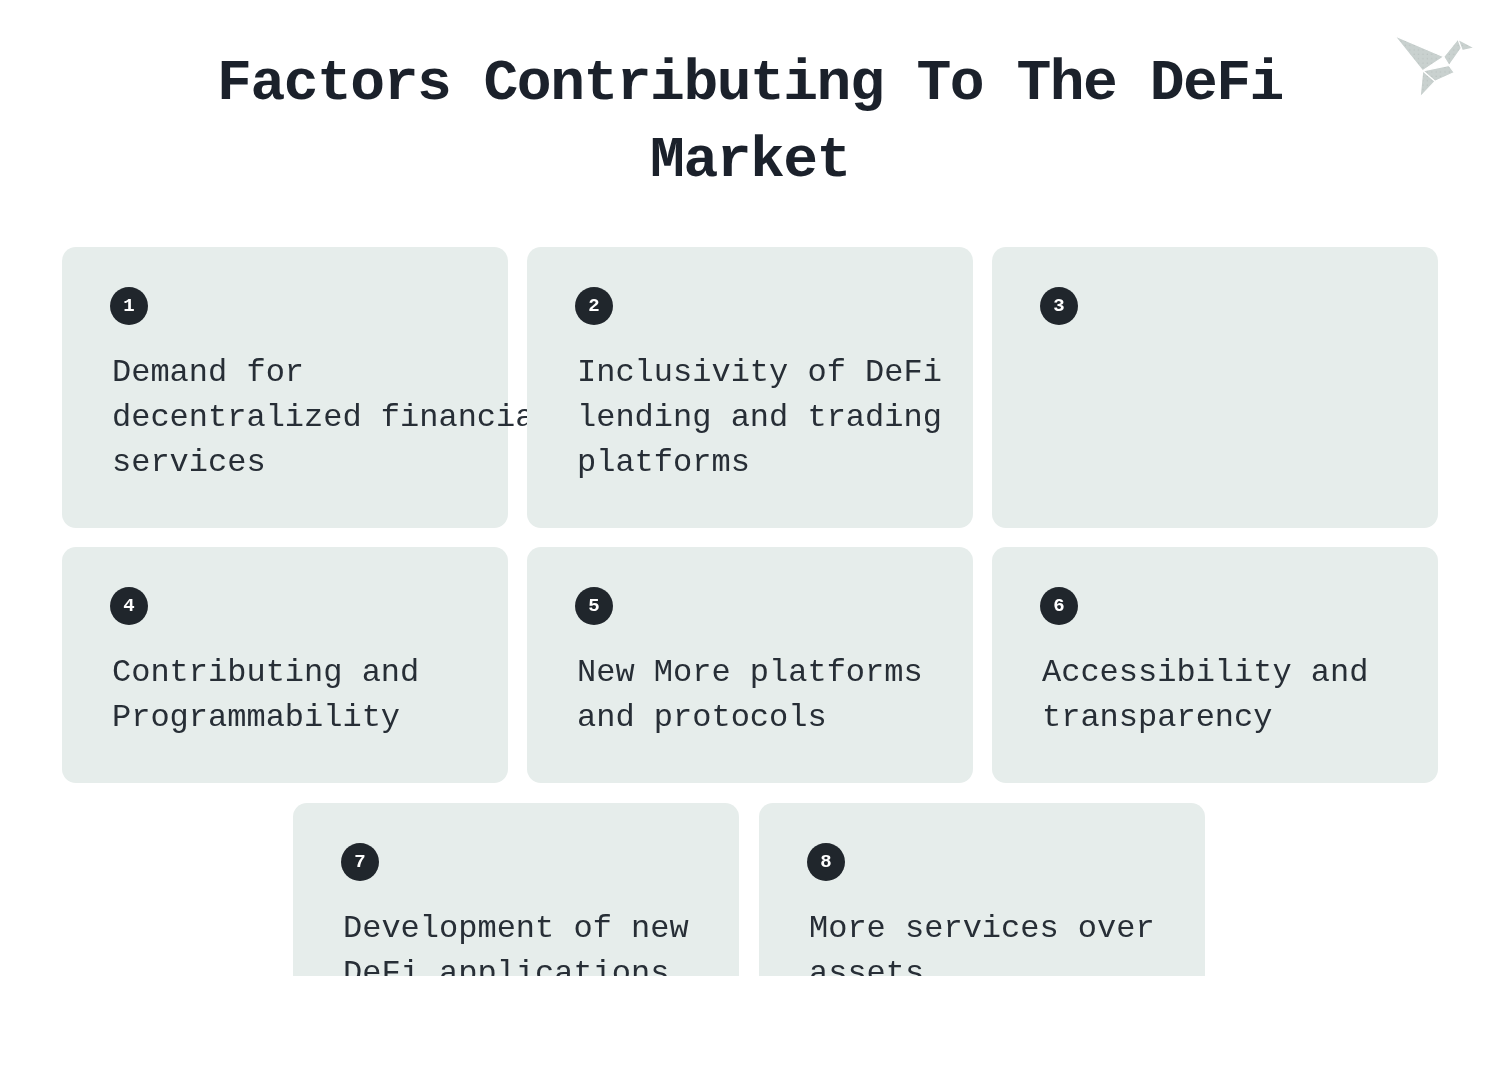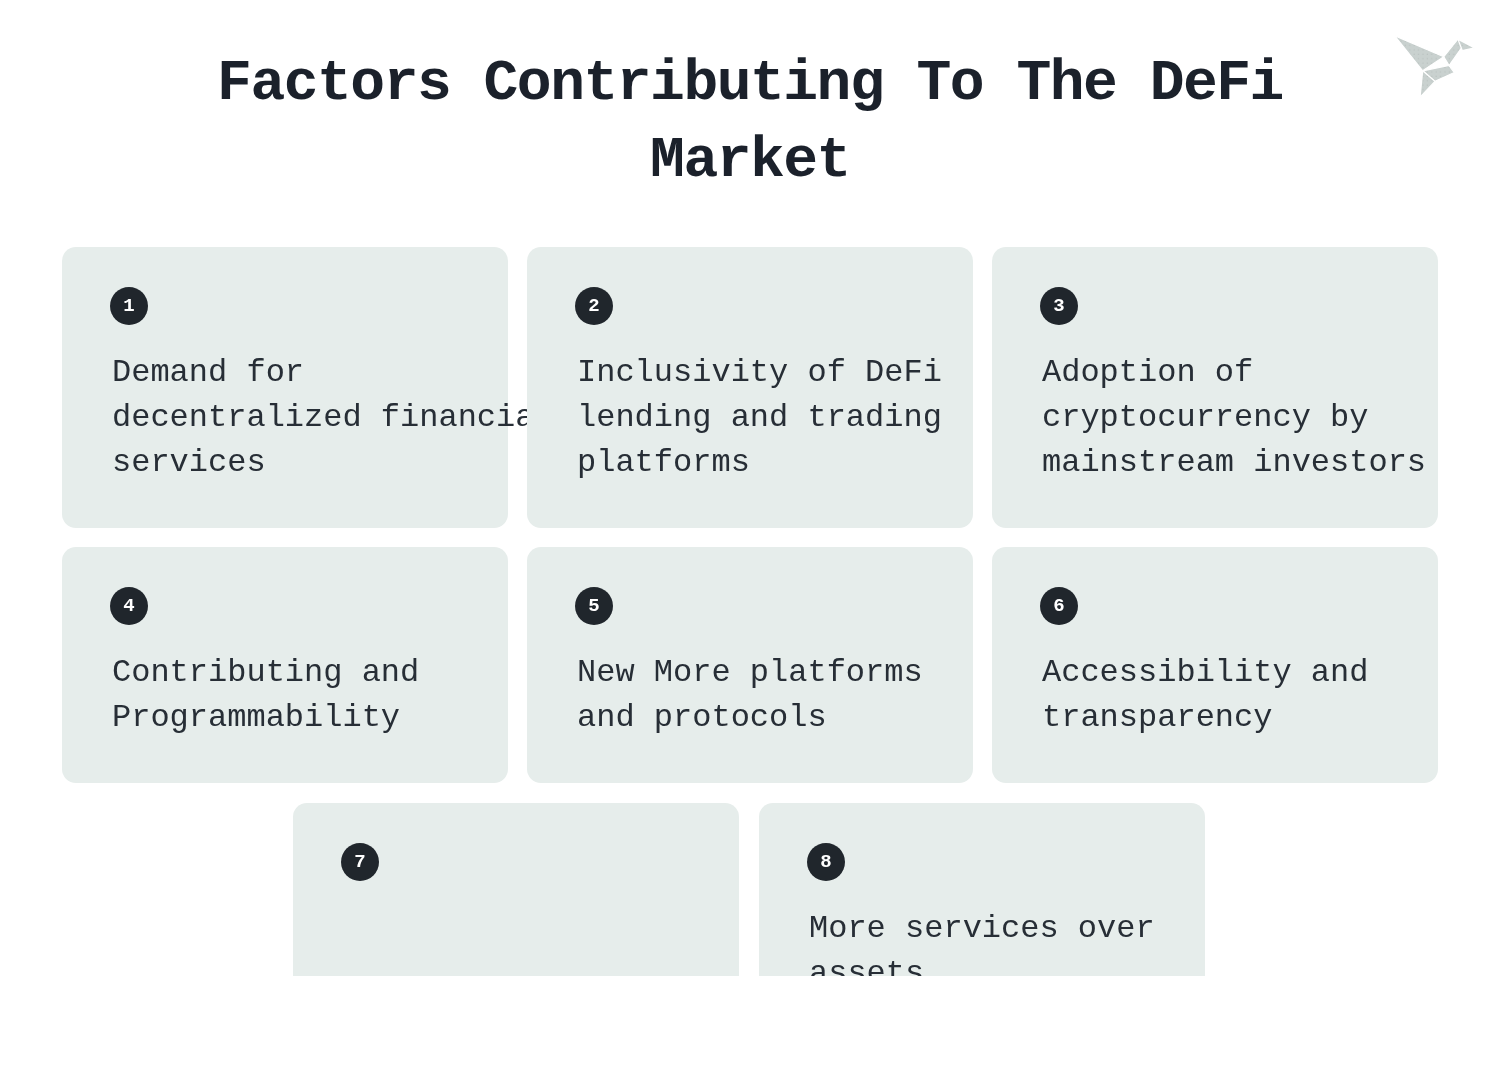--- a/index.html
+++ b/index.html
@@ -124,23 +124,20 @@
           <span>2</span>
         </div>
         <p class="card-text">Inclusivity of DeFi
 lending and trading
 platforms</p>
       </div>
       <div class="card">
         <div class="badge">
           <span>3</span>
         </div>
-        <p class="card-text">Adoption of
-cryptocurrency by
-mainstream investors</p>
       </div>
     </div>
 
     <div class="row row-2">
       <div class="card">
         <div class="badge">
           <span>4</span>
         </div>
         <p class="card-text">Contributing and
 Programmability</p>
@@ -159,20 +156,22 @@
         <p class="card-text">Accessibility and
 transparency</p>
       </div>
     </div>
 
     <div class="row row-3">
       <div class="card">
         <div class="badge">
           <span>7</span>
         </div>
+        <p class="card-text">Development of new
+DeFi applications</p>
       </div>
       <div class="card">
         <div class="badge">
           <span>8</span>
         </div>
         <p class="card-text">More services over
 assets</p>
       </div>
     </div>
 

